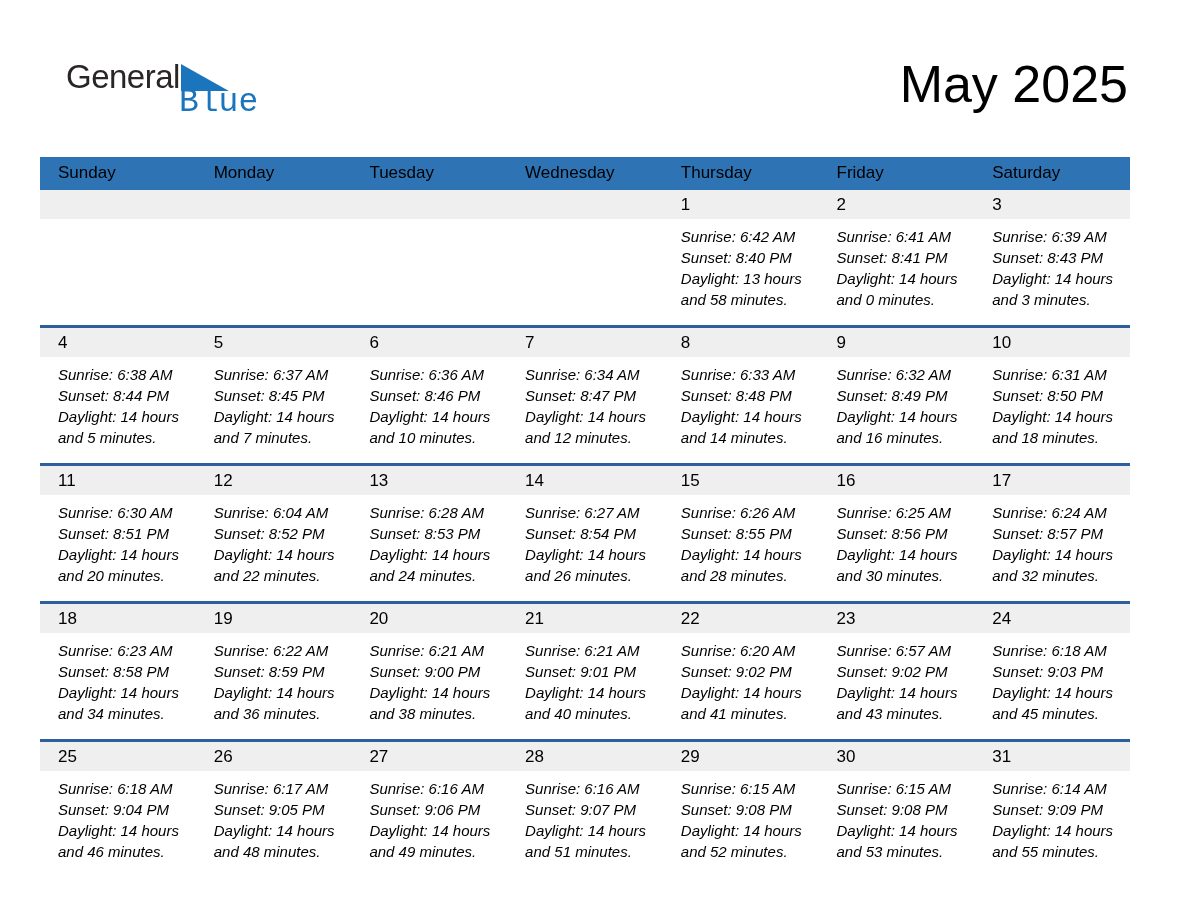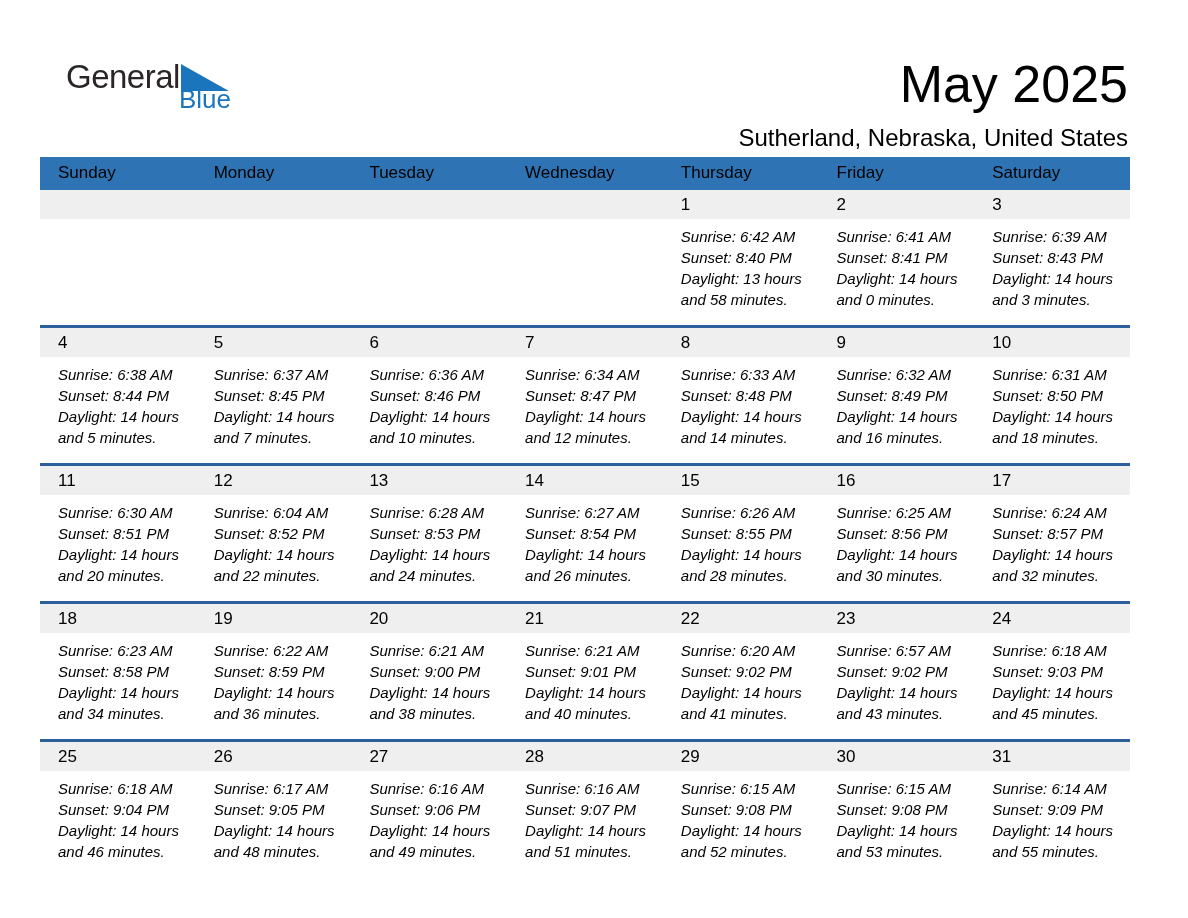--- a/index.html
+++ b/index.html
@@ -5,21 +5,21 @@
   html,body{margin:0;padding:0;background:#ffffff;}
   body{width:1188px;height:918px;font-family:"Liberation Sans",sans-serif;color:#000;}
   .page{position:relative;width:1188px;height:918px;background:#fff;overflow:hidden;}
 
   
   .logo{position:absolute;left:66px;top:60px;}
   .logo-row1{display:flex;align-items:flex-end;}
   .logo-general{font-size:33px;line-height:1;color:#2a2627;letter-spacing:-0.5px;}
   .logo-triangle{width:48px;height:27px;background:var(--logo-blue,#1b75bc);
     clip-path:polygon(0 0,100% 100%,0 100%);margin-left:1px;margin-bottom:2px;}
-  .logo-blue{font-size:26px;line-height:1;color:var(--logo-blue,#1b75bc);margin-top:-7px;margin-left:113px;}
+  .logo-blue{font-size:33px;line-height:1;color:var(--logo-blue,#1b75bc);margin-top:-7px;margin-left:113px;font-family:Liberation Mono, monospace;}
 
   
   .titles{position:absolute;right:60px;top:56px;text-align:right;}
   .title{font-size:52px;line-height:1.1;font-weight:normal;}
   .subtitle{font-size:24px;margin-top:11px;}
 
   
   table.calendar{position:absolute;left:40px;top:157px;width:1090px;
     border-collapse:collapse;table-layout:fixed;}
   .calendar th{background:var(--header-bg,#2e74b5);color:#000000;font-weight:normal;
@@ -38,21 +38,20 @@
   <div class="logo">
     <div class="logo-row1">
       <span class="logo-general">General</span>
       <span class="logo-triangle"></span>
     </div>
     <div class="logo-blue">Blue</div>
   </div>
 
   <div class="titles">
     <div class="title">May 2025</div>
-    <div class="subtitle">Sutherland, Nebraska, United States</div>
   </div>
 
   <table class="calendar">
     <thead>
       <tr>
         <th>Sunday</th>
         <th>Monday</th>
         <th>Tuesday</th>
         <th>Wednesday</th>
         <th>Thursday</th>

